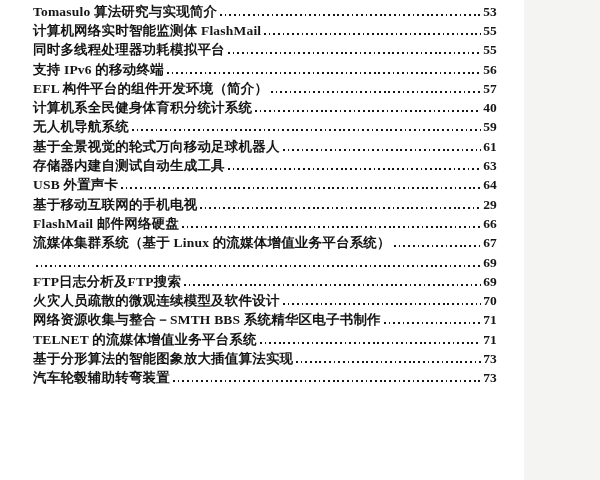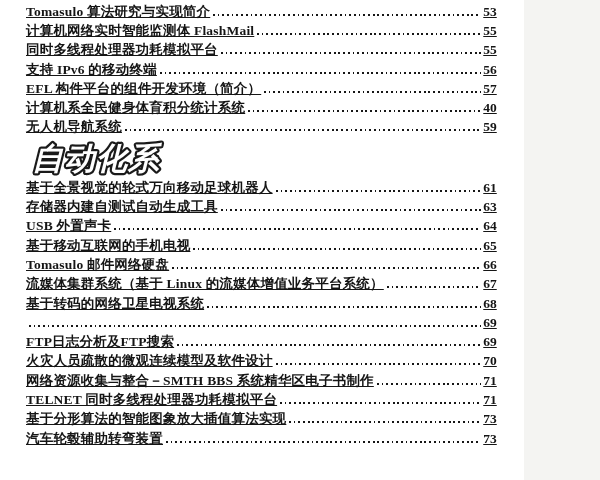--- a/index.html
+++ b/index.html
@@ -9,22 +9,21 @@
   }
   .page {
     position: relative;
     width: 524px;
     height: 480px;
     background: #ffffff;
     overflow: hidden;
     font-family: "Liberation Serif", "DejaVu Serif", serif;
     color: #151515;
     box-sizing: border-box;
-    padding: 2px 27px 0 26px;
-    text-decoration: underline;
+    padding: 2px 27px 0 33px;
   }
   .toc-list { display: block; }
   .row {
     display: flex;
     align-items: center;
     height: 19.3px;
     font-weight: bold;
     font-size: 13.5px;
     white-space: nowrap;
   }
@@ -96,61 +95,51 @@
       <span class="leader"></span>
       <span class="pagenum">40</span>
     </div>
     <div class="row">
       <span class="title">无人机导航系统</span>
       <span class="leader"></span>
       <span class="pagenum">59</span>
     </div>
   </div>
 
-  <div class="section-header">
-    <svg width="220" height="41" viewBox="0 0 220 41">
-      <text x="6" y="32" fill="#ffffff" stroke="#1a1a1a" stroke-width="4.5" stroke-linejoin="round" paint-order="stroke fill">自动化系</text>
-    </svg>
-  </div>
 
   <div class="toc-list">
     <div class="row">
       <span class="title">基于全景视觉的轮式万向移动足球机器人</span>
       <span class="leader"></span>
       <span class="pagenum">61</span>
     </div>
     <div class="row">
       <span class="title">存储器内建自测试自动生成工具</span>
       <span class="leader"></span>
       <span class="pagenum">63</span>
     </div>
     <div class="row">
       <span class="title">USB 外置声卡</span>
       <span class="leader"></span>
       <span class="pagenum">64</span>
     </div>
     <div class="row">
       <span class="title">基于移动互联网的手机电视</span>
       <span class="leader"></span>
-      <span class="pagenum">65</span>
+      <span class="pagenum">29</span>
     </div>
     <div class="row">
-      <span class="title">Tomasulo 邮件网络硬盘</span>
+      <span class="title">FlashMail 邮件网络硬盘</span>
       <span class="leader"></span>
       <span class="pagenum">66</span>
     </div>
     <div class="row">
       <span class="title">流媒体集群系统（基于 Linux 的流媒体增值业务平台系统）</span>
       <span class="leader"></span>
       <span class="pagenum">67</span>
-    </div>
-    <div class="row">
-      <span class="title">基于转码的网络卫星电视系统</span>
-      <span class="leader"></span>
-      <span class="pagenum">68</span>
     </div>
     <div class="row">
       <span class="leader"></span>
       <span class="pagenum">69</span>
     </div>
     <div class="row">
       <span class="title">FTP日志分析及FTP搜索</span>
       <span class="leader"></span>
       <span class="pagenum">69</span>
     </div>
@@ -158,21 +147,21 @@
       <span class="title">火灾人员疏散的微观连续模型及软件设计</span>
       <span class="leader"></span>
       <span class="pagenum">70</span>
     </div>
     <div class="row">
       <span class="title">网络资源收集与整合－SMTH BBS 系统精华区电子书制作</span>
       <span class="leader"></span>
       <span class="pagenum">71</span>
     </div>
     <div class="row">
-      <span class="title">TELNET 同时多线程处理器功耗模拟平台</span>
+      <span class="title">TELNET 的流媒体增值业务平台系统</span>
       <span class="leader"></span>
       <span class="pagenum">71</span>
     </div>
     <div class="row">
       <span class="title">基于分形算法的智能图象放大插值算法实现</span>
       <span class="leader"></span>
       <span class="pagenum">73</span>
     </div>
     <div class="row">
       <span class="title">汽车轮毂辅助转弯装置</span>

